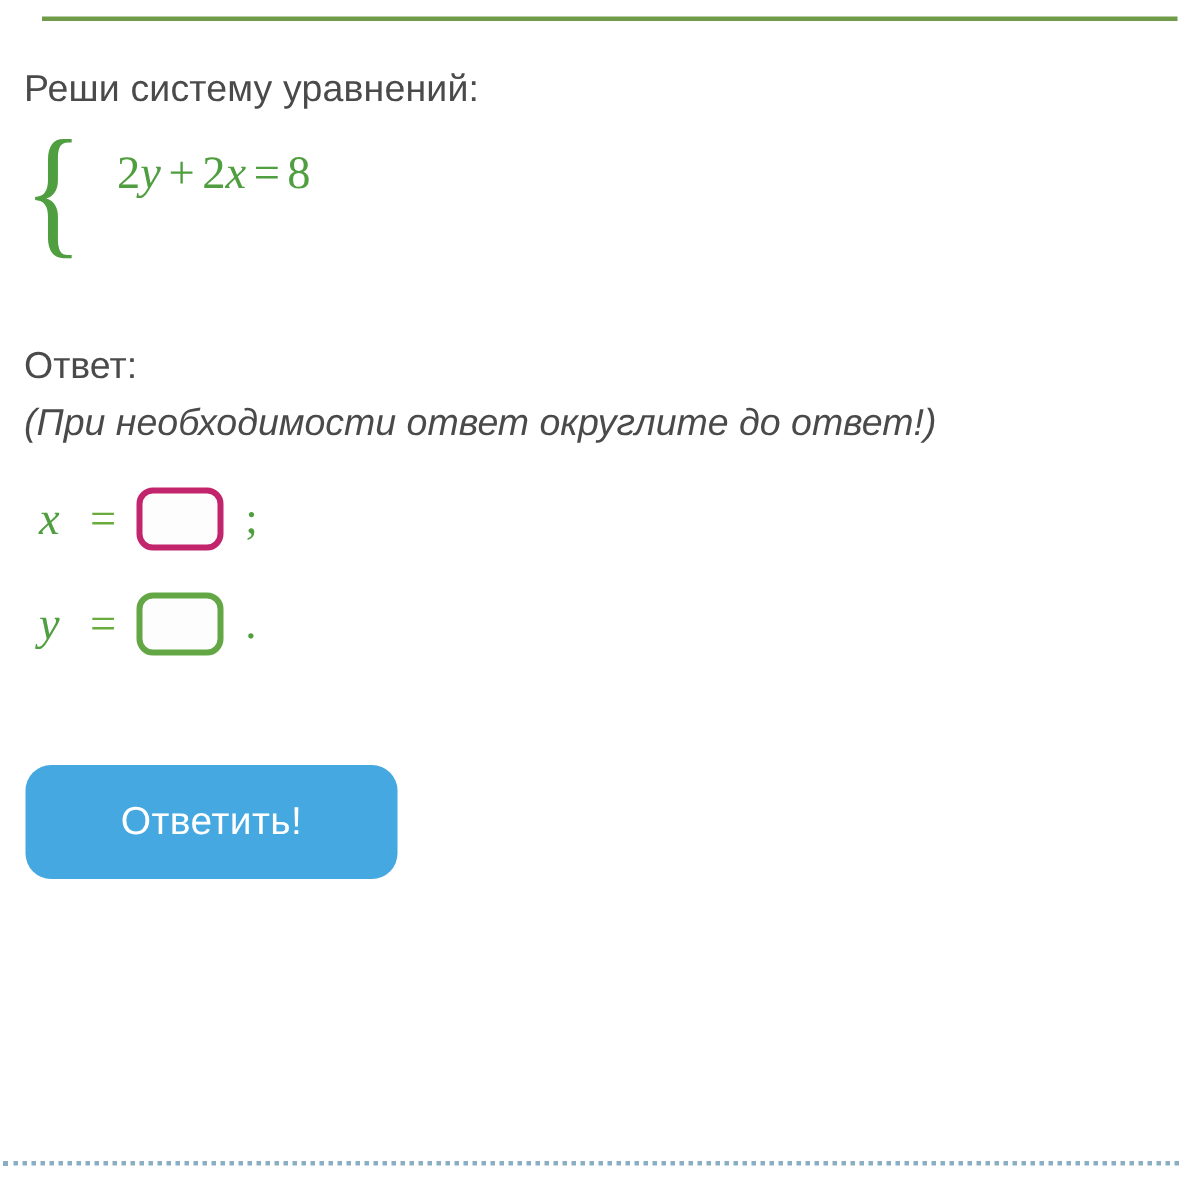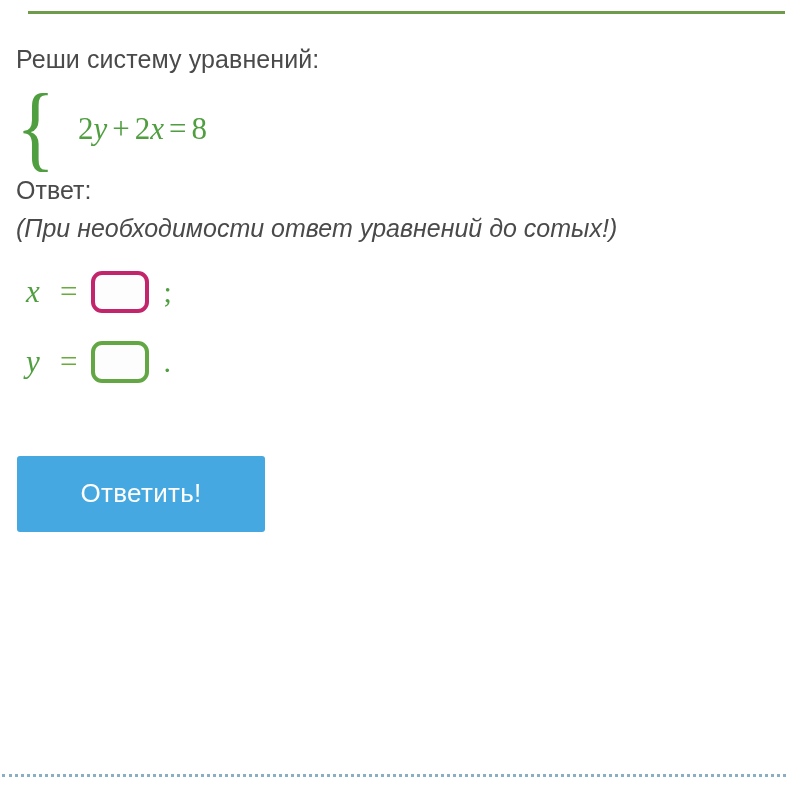--- a/index.html
+++ b/index.html
@@ -67,34 +67,34 @@
     font-family: "Liberation Serif", "DejaVu Serif", serif;
     display: flex;
     align-items: center;
     transform: translateY(-2px) scaleX(0.85);
     transform-origin: left center;
     margin-right: 4px;
   }
   .equations {
     display: flex;
     flex-direction: column;
-    justify-content: center;
+    justify-content: space-between;
     padding-left: 12px;
   }
   .eq-line {
     font-size: 31px;
     line-height: 1.95;
     white-space: nowrap;
     color: #4f9e3f;
   }
   .eq-line .var { font-style: italic; }
   .eq-line .op { padding: 0 5px; }
 
   
-  .answer-block { }
+  .answer-block { margin-top: 54px; }
   .answer-label {
     font-size: 25px;
     color: #4a4a4a;
     line-height: 1.3;
   }
   .answer-note {
     font-size: 25px;
     color: #4a4a4a;
     font-style: italic;
     line-height: 1.35;
@@ -144,21 +144,21 @@
     color: #4f9e3f;
     margin-left: 14px;
   }
 
   
   .submit-wrap { margin-top: 70px; margin-left: 1px; }
   .submit-button {
     width: 248px;
     height: 76px;
     border: none;
-    border-radius: 3px;
+    border-radius: 17px;
     background: #46a8e0;
     color: #ffffff;
     font-family: "Liberation Sans", sans-serif;
     font-size: 26px;
     font-weight: 400;
     letter-spacing: 0.3px;
     cursor: pointer;
   }
 </style>
 </head>
@@ -174,21 +174,21 @@
     <div class="brace">{</div>
     <div class="equations">
       <div class="eq-line">
         <span>2</span><span class="var">y</span><span class="op">+</span><span>2</span><span class="var">x</span><span class="op">=</span><span>8</span>
       </div>
     </div>
   </div>
 
   <div class="answer-block">
     <div class="answer-label">Ответ:</div>
-    <div class="answer-note">(При необходимости ответ уравнений до сотых!)</div>
+    <div class="answer-note">(При необходимости ответ округлите до ответ!)</div>
 
     <div class="field-row">
       <span class="field-var">x</span>
       <span class="field-eq">=</span>
       <input class="answer-input pink" type="text" value="" style="">
       <span class="field-punct">;</span>
     </div>
 
     <div class="field-row">
       <span class="field-var">y</span>

